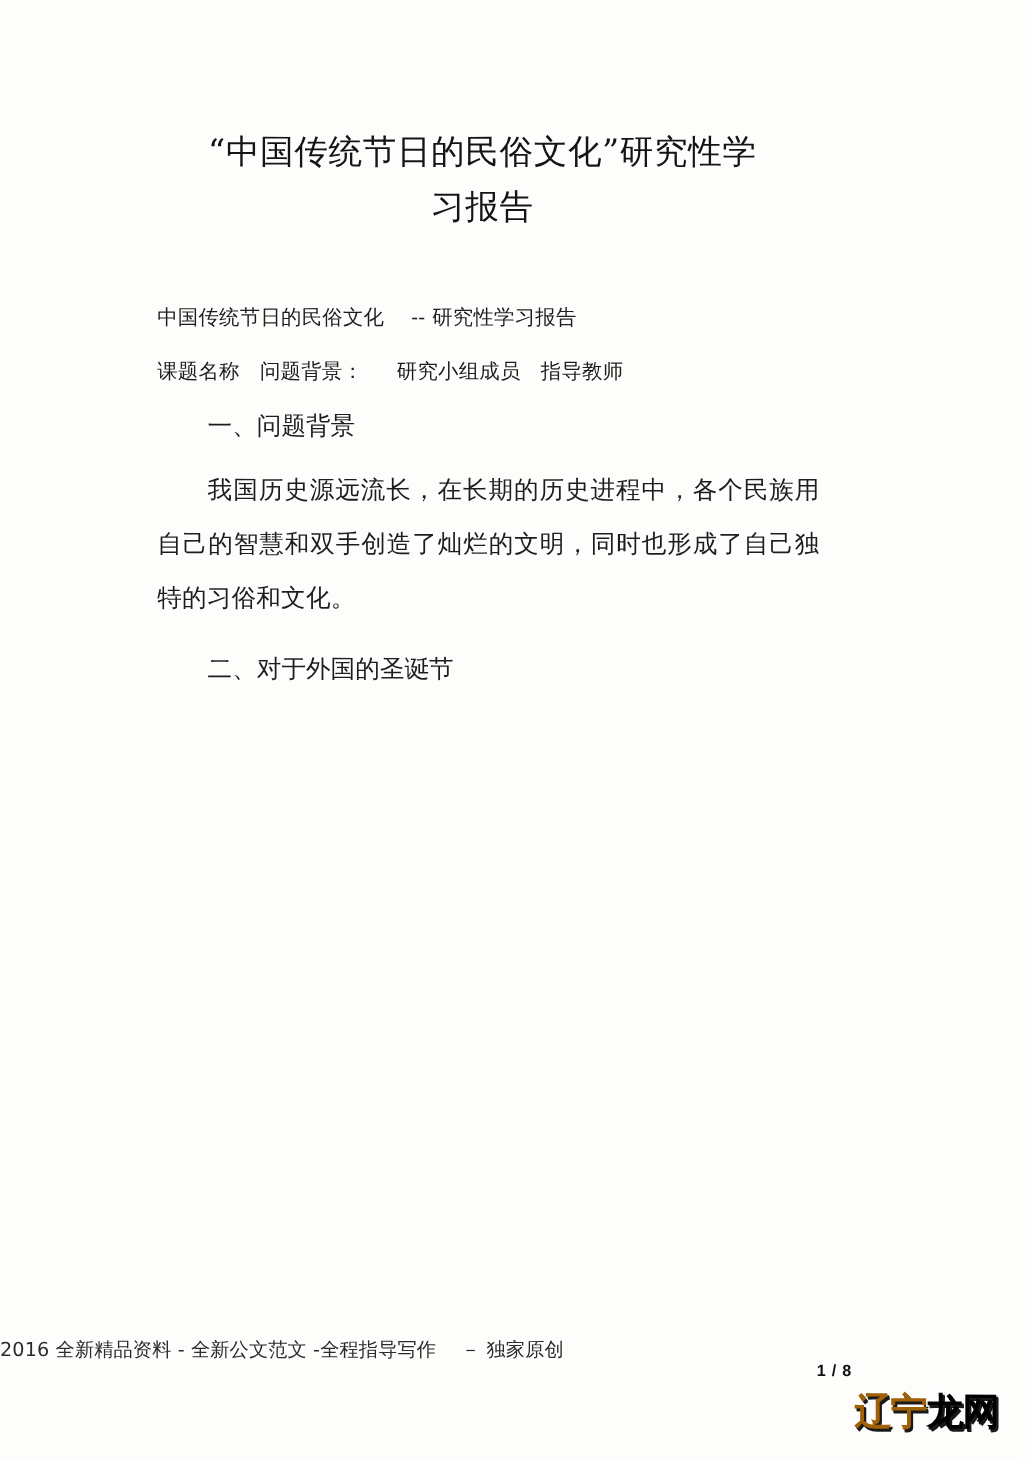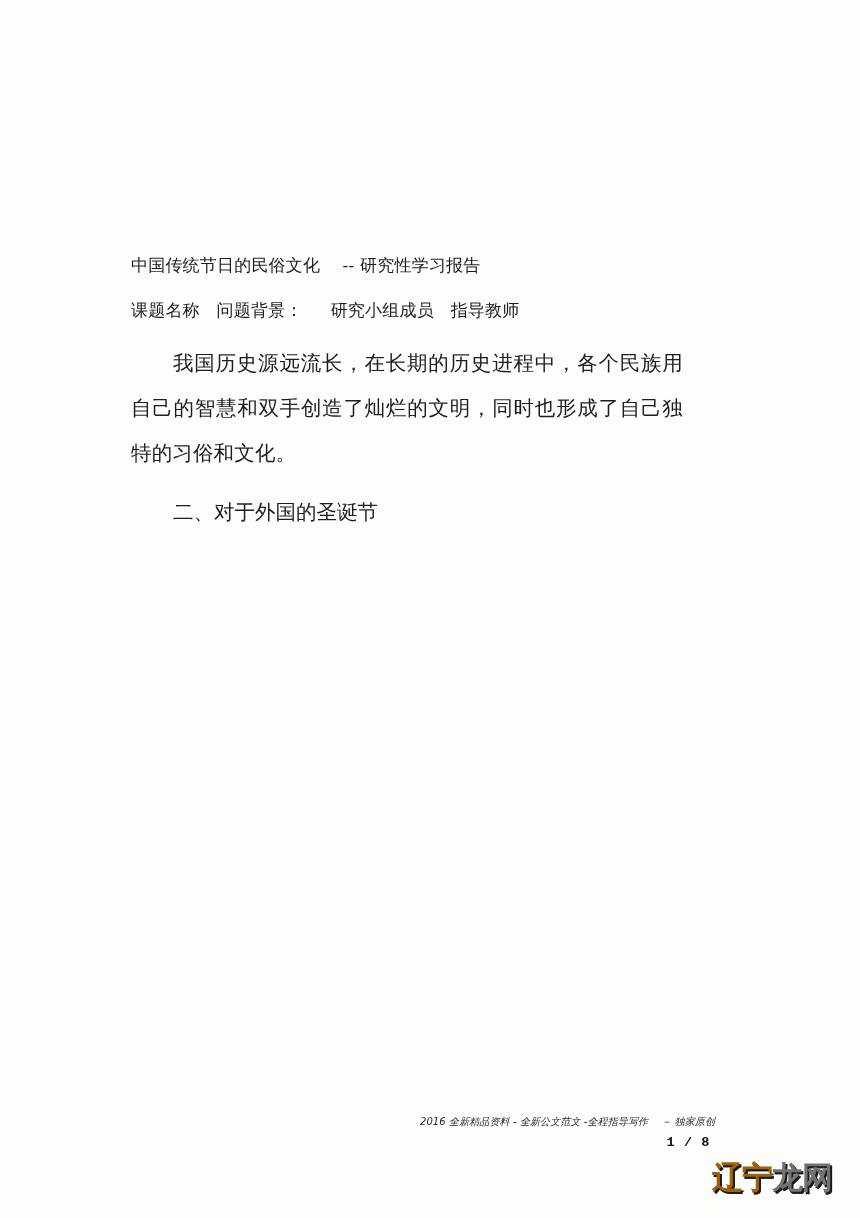--- a/index.html
+++ b/index.html
@@ -83,36 +83,34 @@
     left: 0;
     top: 1115px;
     width: 860px;
   }
 
   .footer-line {
     position: absolute;
     left: 0;
     top: 0;
     width: 715px;
-    text-align: right;
     font-family: "DejaVu Sans", "Liberation Sans", sans-serif;
-    font-size: 10px;
+    font-size: 16px;
     color: #2b2b2b;
     white-space: pre;
     letter-spacing: 0.1px;
-    font-style: italic;
   }
 
   .footer-pageno {
     position: absolute;
     left: 0;
     top: 20px;
     width: 710px;
     text-align: right;
-    font-family: Liberation Mono, monospace;
+    font-family: Liberation Sans, sans-serif;
     font-size: 13.5px;
     font-weight: bold;
     color: #111111;
     letter-spacing: 0.6px;
   }
 
   
   .watermark {
     position: absolute;
     left: 712px;
@@ -126,39 +124,44 @@
   }
   .watermark .wm-a {
     color: #a16207;
     -webkit-text-stroke: 2.5px #ffffff;
     paint-order: stroke fill;
     text-shadow:
        1.5px 1.5px 0 #1a1a1a,
        2px 2px 0 #1a1a1a;
   }
   .watermark .wm-b {
-    color: #737373;
+    color: #000000;
     -webkit-text-stroke: 2.5px #ffffff;
     paint-order: stroke fill;
     text-shadow:
        1.5px 1.5px 0 #1a1a1a,
        2px 2px 0 #1a1a1a;
   }
 </style>
 </head>
 <body>
 
 <div class="page">
 
+  <div class="doc-title">
+    <div>“中国传统节日的民俗文化”研究性学</div>
+    <div>习报告</div>
+  </div>
 
   <div class="body-col">
 
     <div class="line">中国传统节日的民俗文化    -- 研究性学习报告</div>
     <div class="line">课题名称   问题背景：     研究小组成员   指导教师</div>
 
+    <div class="heading">一、问题背景</div>
     <div class="gap-sm"></div>
 
     <div class="para indent">我国历史源远流长，在长期的历史进程中，各个民族用自己的智慧和双手创造了灿烂的文明，同时也形成了自己独特的习俗和文化。</div>
     <div class="gap-md"></div>
 
 
     <div class="heading">二、对于外国的圣诞节</div>
     <div class="gap-sm"></div>
 
   </div>

